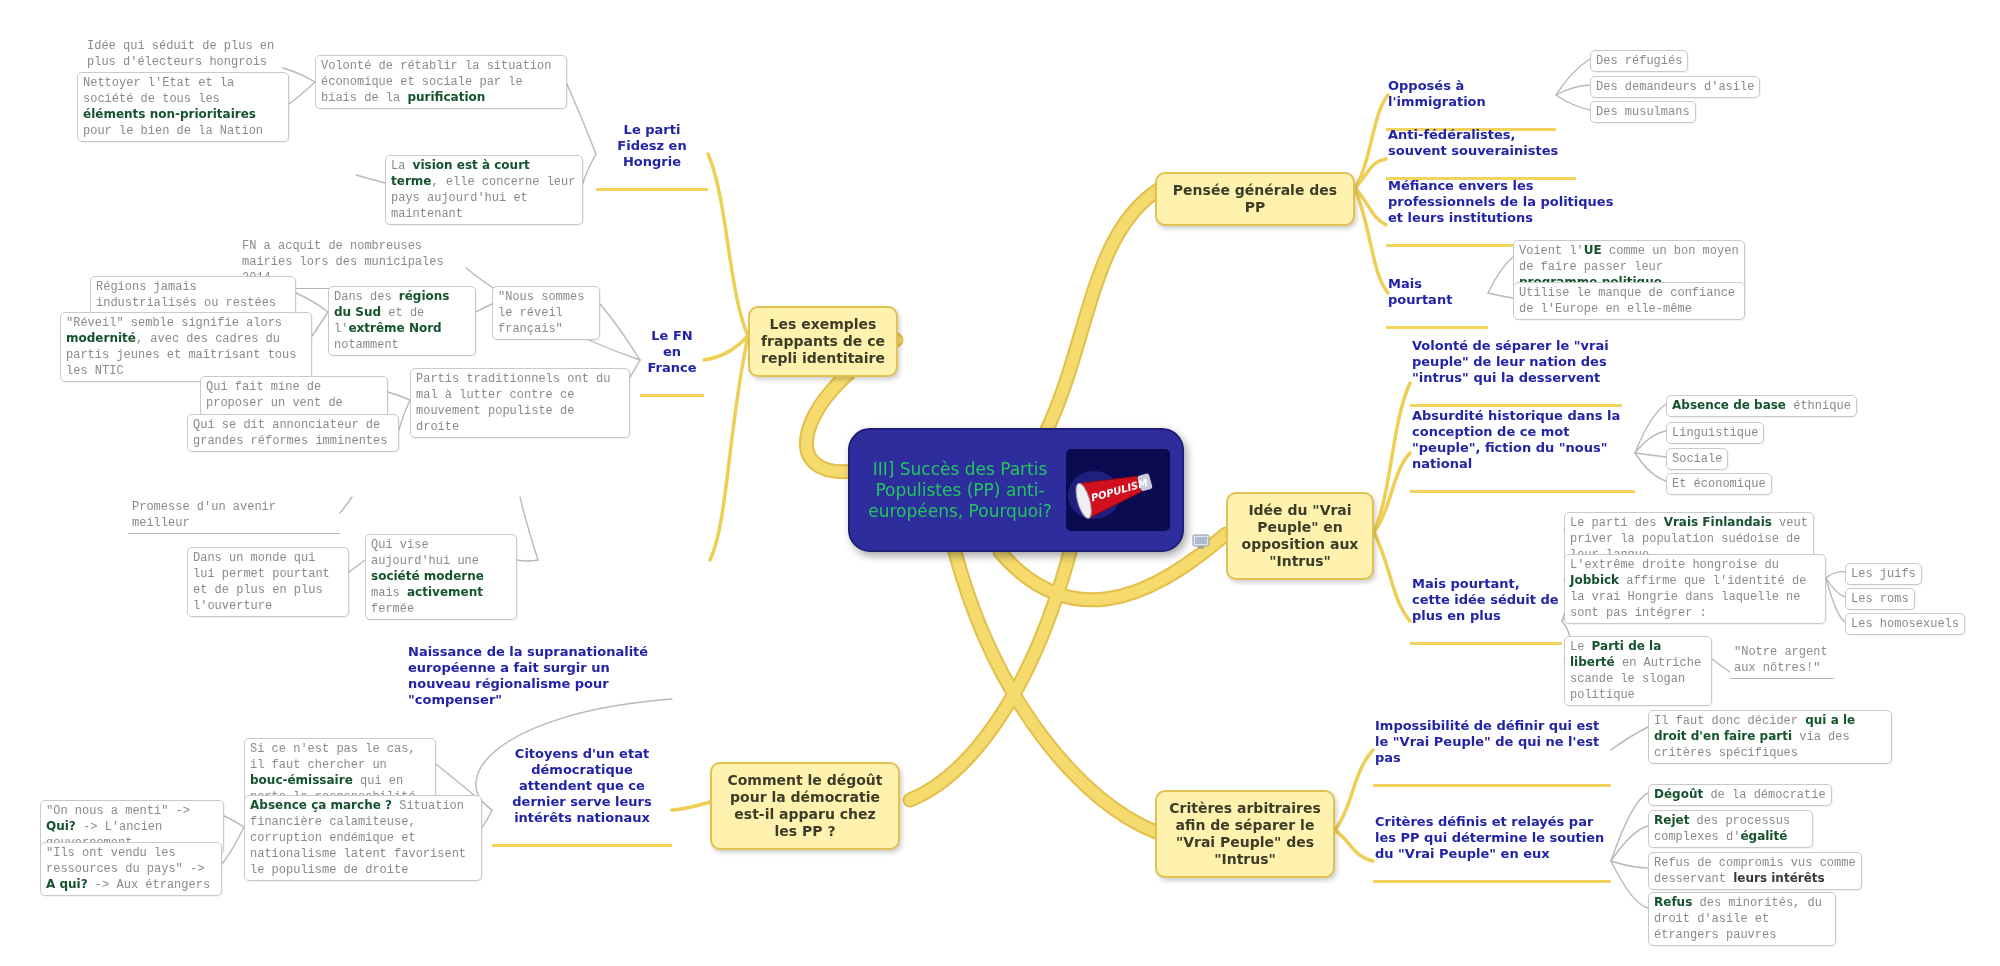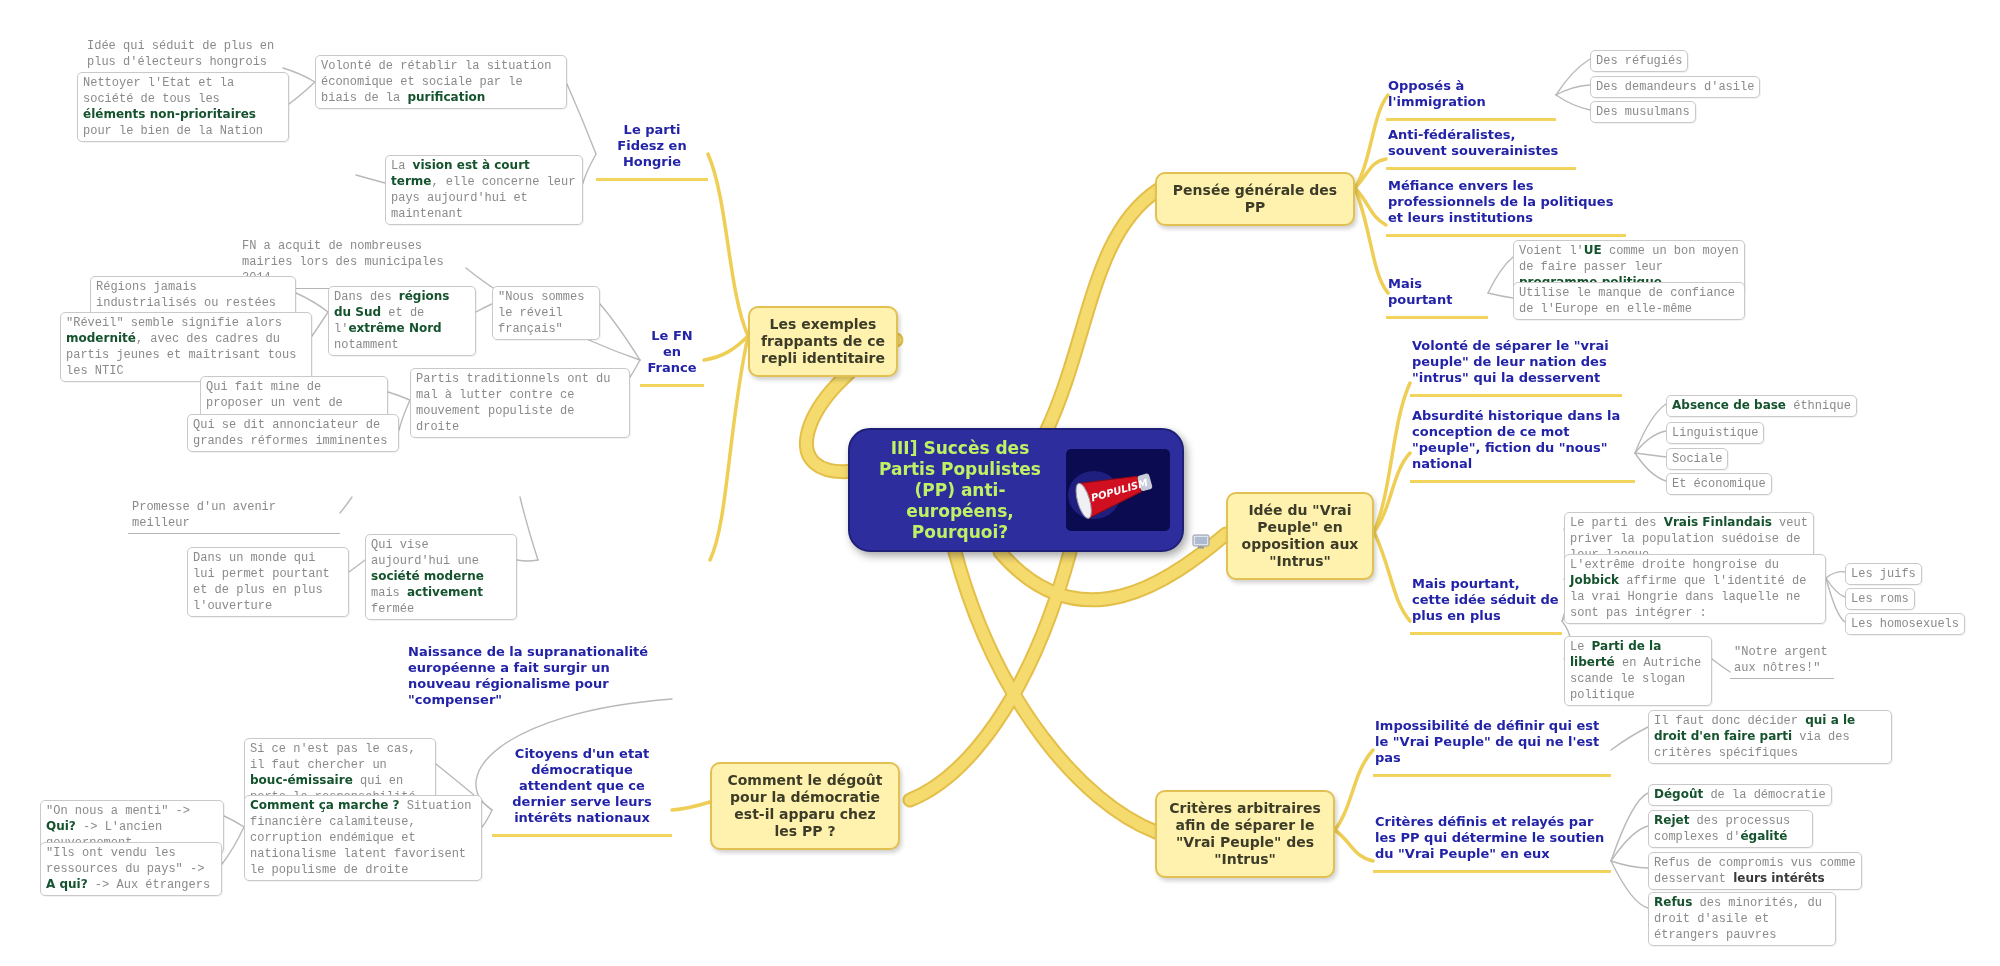--- a/index.html
+++ b/index.html
@@ -16,32 +16,32 @@
   .leaf { font-size:12px; line-height:15px; color:#8a8a8a; background:#fff;
           border:1px solid #c9c9c9; border-radius:5px; padding:2px 5px;
           box-shadow:1px 1px 0 rgba(0,0,0,0.05); }
   .leaf.uline { border:none; border-bottom:1px solid #b5b5b5; border-radius:0;
           background:transparent; padding:2px 4px 2px; box-shadow:none; }
   .seg-g { color:#8a8a8a;font-family:Liberation Mono, monospace; }
   .seg-r { color:#14532d; font-weight:700; }
   .seg-d { color:#3a3a3a; font-weight:700; }
 
   .sub { font-size:13px; font-weight:700; color:#2323a8; line-height:16px;
-         padding:0 2px 8px; border-bottom:3px solid #F2D45C; }
+         padding:0 2px 18px; border-bottom:3px solid #F2D45C; }
   .sub.ctr { text-align:center; }
   .blueleaf { font-size:13px; font-weight:700; color:#2323a8; line-height:16px; }
 
   .main { font-size:14px; font-weight:700; color:#3c3c28; line-height:17px;
           background:#FFF2AE; border:2px solid #E2C052; border-radius:10px;
           padding:8px 9px; text-align:center; box-shadow:2px 3px 4px rgba(0,0,0,0.18); }
 
   .center-box { background:#2D2D9E; border:2px solid #1f1f78; border-radius:22px;
           display:flex; align-items:center; gap:8px; padding:10px 12px;
           box-shadow:3px 4px 8px rgba(0,0,0,0.35); }
-  .center-title { color:#bef264; font-weight:700; font-size:17px; line-height:21px;
+  .center-title { color:#22c55e; font-weight:400; font-size:17px; line-height:21px;
           text-align:center; flex:1; }
   .mega { flex:0 0 auto; border-radius:4px; }
 </style>
 </head>
 <body>
 
 <div id="canvas">
 
   <svg id="connectors" width="2000" height="966">
 
@@ -174,21 +174,21 @@
   <div class="node leaf" style="left:492px;top:286px;width:108px"><span class="seg-g">"Nous sommes le réveil français"</span></div>
   <div class="node leaf" style="left:200px;top:376px;width:188px"><span class="seg-g">Qui fait mine de proposer un vent de renouveau</span></div>
   <div class="node leaf" style="left:187px;top:414px;width:212px"><span class="seg-g">Qui se dit annonciateur de grandes réformes imminentes</span></div>
   <div class="node leaf" style="left:410px;top:368px;width:220px"><span class="seg-g">Partis traditionnels ont du mal à lutter contre ce mouvement populiste de droite</span></div>
 
   <div class="node leaf uline" style="left:128px;top:497px;width:212px"><span class="seg-g">Promesse d'un avenir meilleur</span></div>
   <div class="node leaf" style="left:187px;top:547px;width:162px"><span class="seg-g">Dans un monde qui lui permet pourtant et de plus en plus l'ouverture</span></div>
   <div class="node leaf" style="left:365px;top:534px;width:152px"><span class="seg-g">Qui vise aujourd'hui une </span><span class="seg-r">société moderne</span><span class="seg-g"> mais </span><span class="seg-r">activement</span><span class="seg-g"> fermée</span></div>
 
   <div class="node leaf" style="left:244px;top:738px;width:192px"><span class="seg-g">Si ce n'est pas le cas, il faut chercher un </span><span class="seg-r">bouc-émissaire</span><span class="seg-g"> qui en porte la responsabilité</span></div>
-  <div class="node leaf" style="left:244px;top:795px;width:238px"><span class="seg-r">Comment ça marche ?</span><span class="seg-g"> Situation financière calamiteuse, corruption endémique et nationalisme latent favorisent le populisme de droite</span></div>
+  <div class="node leaf" style="left:244px;top:795px;width:238px"><span class="seg-r">Absence ça marche ?</span><span class="seg-g"> Situation financière calamiteuse, corruption endémique et nationalisme latent favorisent le populisme de droite</span></div>
   <div class="node leaf" style="left:40px;top:800px;width:184px"><span class="seg-g">"On nous a menti" -&gt; </span><span class="seg-r">Qui?</span><span class="seg-g"> -&gt; L'ancien gouvernement</span></div>
   <div class="node leaf" style="left:40px;top:842px;width:182px"><span class="seg-g">"Ils ont vendu les ressources du pays" -&gt; </span><span class="seg-r">A qui?</span><span class="seg-g"> -&gt; Aux étrangers</span></div>
 
   <div class="node leaf" style="left:1590px;top:50px"><span class="seg-g">Des réfugiés</span></div>
   <div class="node leaf" style="left:1590px;top:76px"><span class="seg-g">Des demandeurs d'asile</span></div>
   <div class="node leaf" style="left:1590px;top:101px"><span class="seg-g">Des musulmans</span></div>
   <div class="node leaf" style="left:1513px;top:240px;width:232px"><span class="seg-g">Voient l'</span><span class="seg-r">UE</span><span class="seg-g"> comme un bon moyen de faire passer leur </span><span class="seg-r">programme politique</span></div>
   <div class="node leaf" style="left:1513px;top:282px;width:232px"><span class="seg-g">Utilise le manque de confiance de l'Europe en elle-même</span></div>
 
   <div class="node leaf" style="left:1666px;top:395px"><span class="seg-r">Absence de base</span><span class="seg-g"> éthnique</span></div>

